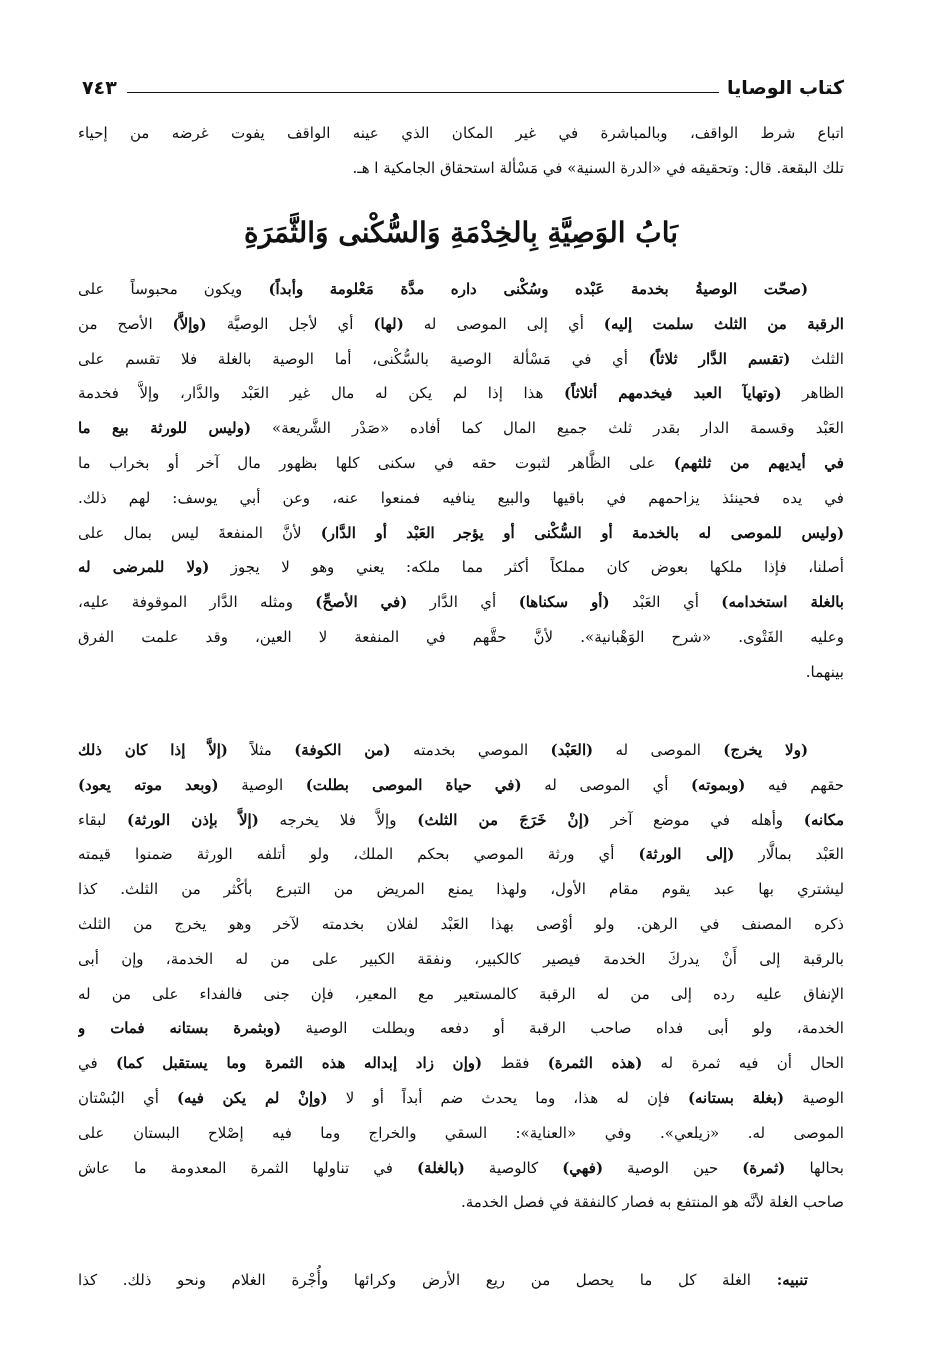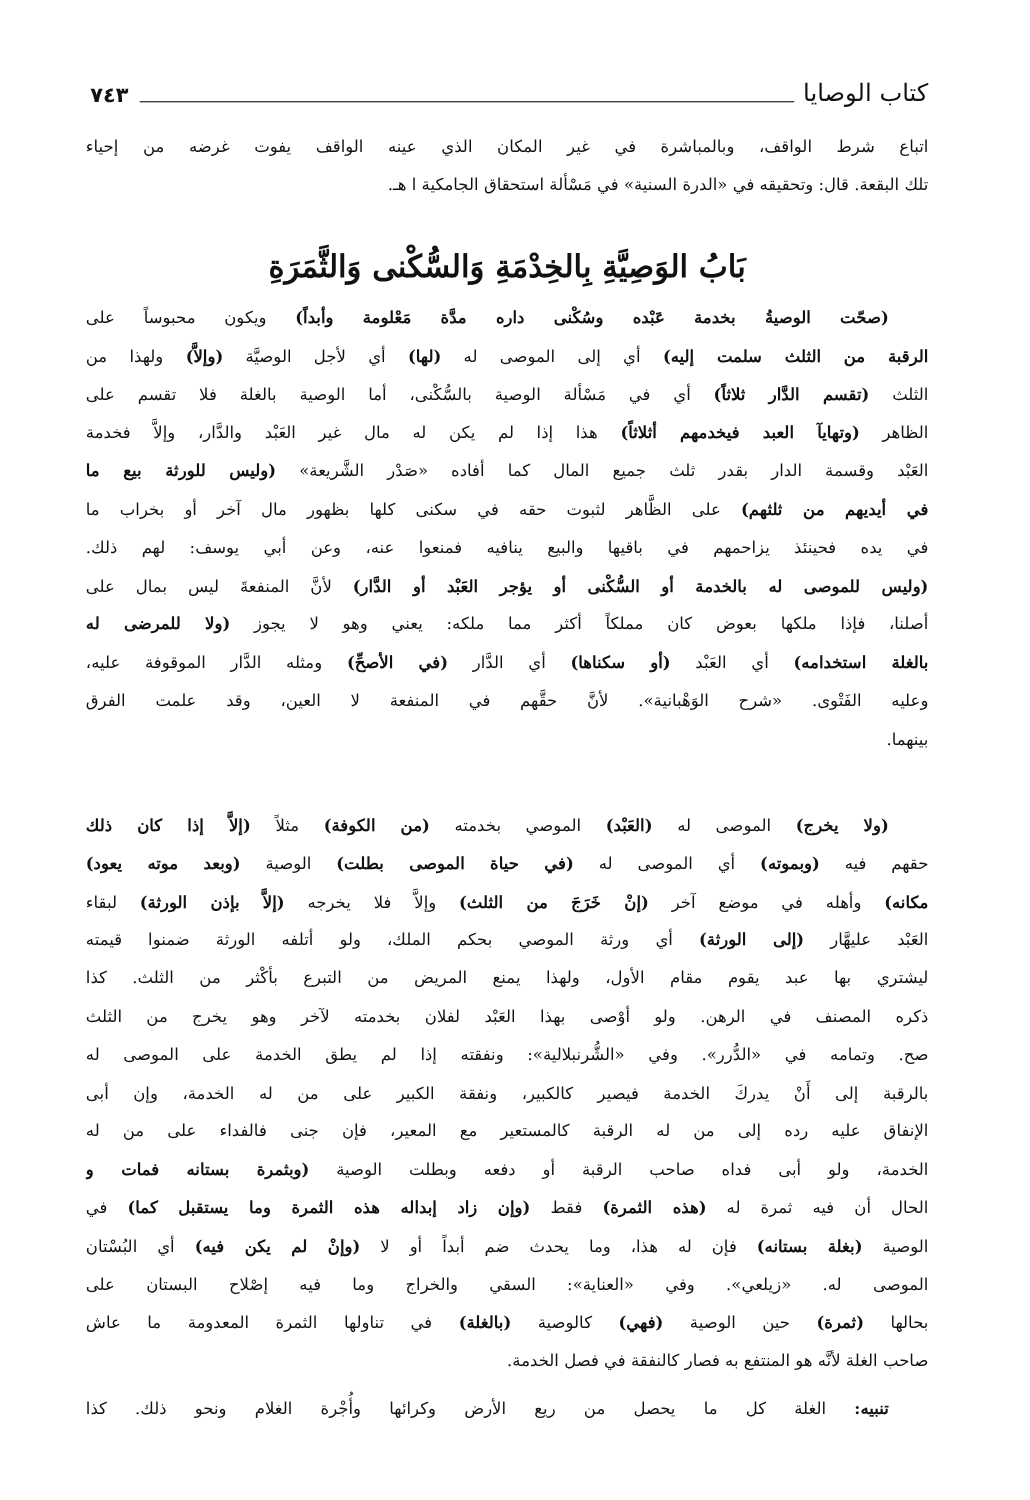--- a/index.html
+++ b/index.html
@@ -5,36 +5,36 @@
     html, body { margin: 0; padding: 0; background: #ffffff; }
     body {
       width: 936px; height: 1364px; overflow: hidden; position: relative;
       font-family: "DejaVu Sans", sans-serif; color: #111;
     }
     .page { position: absolute; left: 0; top: 0; width: 936px; height: 1364px; }
     .header {
       position: absolute; top: 70px; left: 82px; width: 762px; height: 28px;
       direction: rtl; display: flex; align-items: flex-end;
     }
-    .header .book-title { font-weight: normal; font-size: 22px; white-space: nowrap; padding-left: 8px; }
+    .header .book-title { font-weight: bold; font-size: 19px; white-space: nowrap; padding-left: 8px; }
     .header .rule { flex: 1; border-bottom: 1.5px solid #111; margin-bottom: 5px; }
     .header .page-num { font-weight: bold; font-size: 19px; padding-right: 10px; white-space: nowrap; text-align: right; }
     .body-text {
       position: absolute; left: 78px; width: 766px; direction: rtl;
       font-family: "DejaVu Serif", serif; font-size: 15px;
     }
     .line {
       height: 34.8px; line-height: 34.8px; white-space: nowrap;
       text-align: justify; text-align-last: justify; overflow: hidden;
     }
     .line.last { text-align-last: right; }
     .line.indent { padding-right: 36px; }
     .b { font-weight: bold; }
     .chapter-title {
-      position: absolute; top: 226px; left: 78px; width: 766px; text-align: center;
+      position: absolute; top: 216px; left: 78px; width: 766px; text-align: center;
       direction: rtl; font-family: "DejaVu Serif", serif; font-weight: bold; font-size: 28px;
     }
   </style>
 </head>
 <body>
 
 <div class="page">
 
   <div class="header">
     <span class="book-title">كتاب الوصايا</span>
@@ -44,41 +44,40 @@
 
   <div class="body-text" id="intro" style="top:116px;">
       <div class="line"><span>اتباع شرط الواقف، وبالمباشرة في غير المكان الذي عينه الواقف يفوت غرضه من إحياء</span></div>
       <div class="line last"><span>تلك البقعة. قال: وتحقيقه في «الدرة السنية» في مَسْألة استحقاق الجامكية ا هـ.</span></div>
     </div>
 
   <div class="chapter-title">بَابُ الوَصِيَّةِ بِالخِدْمَةِ وَالسُّكْنى وَالثَّمَرَةِ</div>
 
   <div class="body-text" id="p1" style="top:272px;">
       <div class="line indent"><span class="b">(صحّت الوصيةُ بخدمة عَبْده وسُكْنى داره مدَّة مَعْلومة وأبداً)</span><span> ويكون محبوساً على</span></div>
-      <div class="line"><span class="b">الرقبة من الثلث سلمت إليه)</span><span> أي إلى الموصى له </span><span class="b">(لها)</span><span> أي لأجل الوصيَّة </span><span class="b">(وإلاَّ)</span><span> ولهذا من</span></div>
+      <div class="line"><span class="b">الرقبة من الثلث سلمت إليه)</span><span> أي إلى الموصى له </span><span class="b">(لها)</span><span> أي لأجل الوصيَّة </span><span class="b">(وإلاَّ)</span><span> الأصح من</span></div>
       <div class="line"><span>الثلث </span><span class="b">(تقسم الدَّار ثلاثاً)</span><span> أي في مَسْألة الوصية بالسُّكْنى، أما الوصية بالغلة فلا تقسم على</span></div>
       <div class="line"><span>الظاهر </span><span class="b">(وتهايآ العبد فيخدمهم أثلاثاً)</span><span> هذا إذا لم يكن له مال غير العَبْد والدَّار، وإلاَّ فخدمة</span></div>
       <div class="line"><span>العَبْد وقسمة الدار بقدر ثلث جميع المال كما أفاده «صَدْر الشَّريعة» </span><span class="b">(وليس للورثة بيع ما</span></div>
       <div class="line"><span class="b">في أيديهم من ثلثهم)</span><span> على الظَّاهر لثبوت حقه في سكنى كلها بظهور مال آخر أو بخراب ما</span></div>
       <div class="line"><span>في يده فحينئذ يزاحمهم في باقيها والبيع ينافيه فمنعوا عنه، وعن أبي يوسف: لهم ذلك.</span></div>
       <div class="line"><span class="b">(وليس للموصى له بالخدمة أو السُّكْنى أو يؤجر العَبْد أو الدَّار)</span><span> لأنَّ المنفعةَ ليس بمال على</span></div>
       <div class="line"><span>أصلنا، فإذا ملكها بعوض كان مملكاً أكثر مما ملكه: يعني وهو لا يجوز </span><span class="b">(ولا للمرضى له</span></div>
       <div class="line"><span class="b">بالغلة استخدامه)</span><span> أي العَبْد </span><span class="b">(أو سكناها)</span><span> أي الدَّار </span><span class="b">(في الأصحِّ)</span><span> ومثله الدَّار الموقوفة عليه،</span></div>
       <div class="line"><span>وعليه الفَتْوى. «شرح الوَهْبانية». لأنَّ حقَّهم في المنفعة لا العين، وقد علمت الفرق</span></div>
       <div class="line last"><span>بينهما.</span></div>
     </div>
 
   <div class="body-text" id="p2" style="top:733px;">
       <div class="line indent"><span class="b">(ولا يخرج)</span><span> الموصى له </span><span class="b">(العَبْد)</span><span> الموصي بخدمته </span><span class="b">(من الكوفة)</span><span> مثلاً </span><span class="b">(إلاَّ إذا كان ذلك</span></div>
       <div class="line"><span>حقهم فيه </span><span class="b">(وبموته)</span><span> أي الموصى له </span><span class="b">(في حياة الموصى بطلت)</span><span> الوصية </span><span class="b">(وبعد موته يعود)</span></div>
       <div class="line"><span class="b">مكانه)</span><span> وأهله في موضع آخر </span><span class="b">(إنْ خَرَجَ من الثلث)</span><span> وإلاَّ فلا يخرجه </span><span class="b">(إلاَّ بإذن الورثة)</span><span> لبقاء</span></div>
-      <div class="line"><span>العَبْد عليهَّار </span><span class="b">(إلى الورثة)</span><span> أي ورثة الموصي بحكم الملك، ولو أتلفه الورثة ضمنوا قيمته</span></div>
+      <div class="line"><span>العَبْد بمالَّار </span><span class="b">(إلى الورثة)</span><span> أي ورثة الموصي بحكم الملك، ولو أتلفه الورثة ضمنوا قيمته</span></div>
       <div class="line"><span>ليشتري بها عبد يقوم مقام الأول، ولهذا يمنع المريض من التبرع بأكْثر من الثلث. كذا</span></div>
       <div class="line"><span>ذكره المصنف في الرهن. ولو أوْصى بهذا العَبْد لفلان بخدمته لآخر وهو يخرج من الثلث</span></div>
-      <div class="line"><span>صح. وتمامه في «الدُّرر». وفي «الشُّرنبلالية»: ونفقته إذا لم يطق الخدمة على الموصى له</span></div>
       <div class="line"><span>بالرقبة إلى أَنْ يدركَ الخدمة فيصير كالكبير، ونفقة الكبير على من له الخدمة، وإن أبى</span></div>
       <div class="line"><span>الإنفاق عليه رده إلى من له الرقبة كالمستعير مع المعير، فإن جنى فالفداء على من له</span></div>
       <div class="line"><span>الخدمة، ولو أبى فداه صاحب الرقبة أو دفعه وبطلت الوصية </span><span class="b">(وبثمرة بستانه فمات و</span></div>
       <div class="line"><span>الحال أن فيه ثمرة له </span><span class="b">(هذه الثمرة)</span><span> فقط </span><span class="b">(وإن زاد إبداله هذه الثمرة وما يستقبل كما)</span><span> في</span></div>
       <div class="line"><span>الوصية </span><span class="b">(بغلة بستانه)</span><span> فإن له هذا، وما يحدث ضم أبداً أو لا </span><span class="b">(وإنْ لم يكن فيه)</span><span> أي البُسْتان</span></div>
       <div class="line"><span>الموصى له. «زيلعي». وفي «العناية»: السقي والخراج وما فيه إصْلاح البستان على</span></div>
       <div class="line"><span>بحالها </span><span class="b">(ثمرة)</span><span> حين الوصية </span><span class="b">(فهي)</span><span> كالوصية </span><span class="b">(بالغلة)</span><span> في تناولها الثمرة المعدومة ما عاش</span></div>
       <div class="line last"><span>صاحب الغلة لأنَّه هو المنتفع به فصار كالنفقة في فصل الخدمة.</span></div>
     </div>
 

